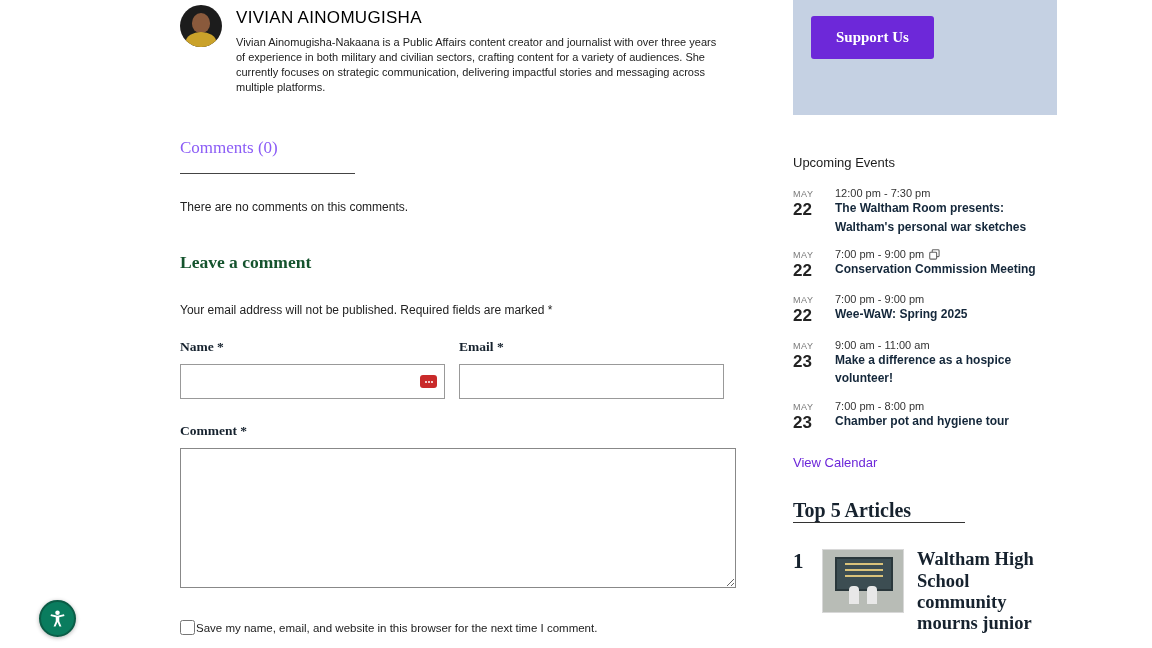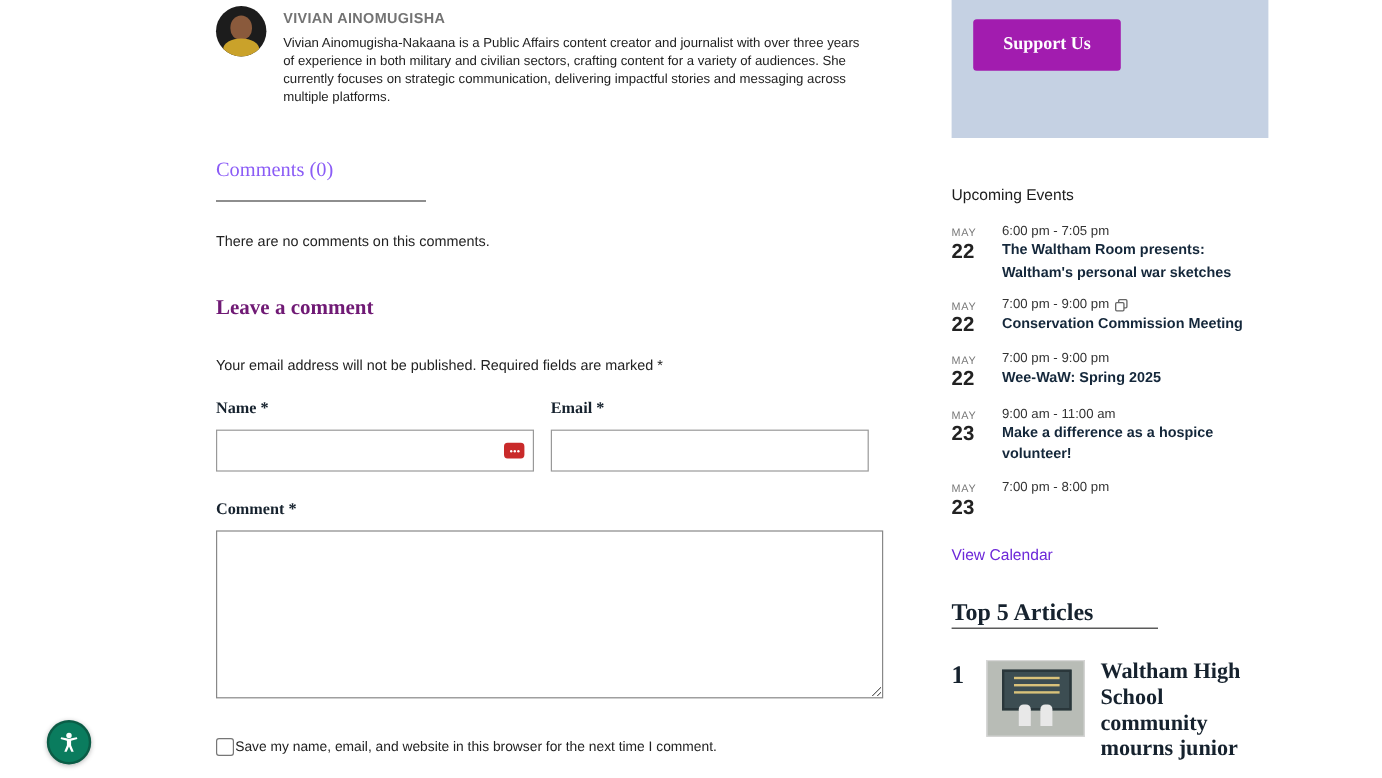--- a/index.html
+++ b/index.html
@@ -8,28 +8,28 @@
   .serif { font-family:"Liberation Serif", serif; }
 
   
   .content { position:absolute; left:180px; top:0; width:556px; }
 
   .author { display:flex; gap:14px; padding-top:5px; }
   .avatar { width:42px; height:42px; border-radius:50%; background:#1c1c1c; position:relative; overflow:hidden; flex-shrink:0; }
   .avatar .face { position:absolute; left:12px; top:8px; width:18px; height:20px; border-radius:50% 50% 45% 45%; background:#8a5a3c; }
   .avatar .body { position:absolute; left:6px; top:27px; width:30px; height:18px; border-radius:50% 50% 0 0; background:#caa22a; }
   .author-info { padding-top:3px; }
-  .author-name { font-weight:bold; font-size:12px; letter-spacing:.3px; color:#737373; }
+  .author-name { font-weight:normal; font-size:17px; letter-spacing:.3px; color:#000000; }
   .author-bio { margin-top:7px; font-size:11px; line-height:1.35; color:#222; width:482px; }
 
   .comments-h { margin-top:44px; font-size:17px; font-weight:normal; color:#8b5cf6;
     width:175px; border-bottom:1px solid #444; padding-bottom:15px; }
   .no-comments { margin-top:26px; font-size:12px; color:#222; }
 
-  .leave-h { margin-top:38px; font-size:17.5px; font-weight:bold; color:#701a75; }
+  .leave-h { margin-top:38px; font-size:17.5px; font-weight:bold; color:#14532d; }
   .form-note { margin-top:30px; font-size:12px; color:#222; }
 
   .fields-row { margin-top:20px; display:flex; gap:14px; }
   .field { width:265px; }
   .field-label { font-family:"Liberation Serif", serif; font-weight:bold; font-size:13.5px; color:#16222e; }
   .input-wrap { position:relative; margin-top:9px; }
   .text-input { width:100%; height:35px; border:1px solid #999; background:#fff; font-size:13px; padding:0 28px 0 8px; outline:none; }
   .autofill-badge { position:absolute; right:8px; top:11px; width:17px; height:13px; border-radius:3px;
     background:#c92a2a; display:flex; align-items:center; justify-content:center; gap:1px; }
   .autofill-badge i { width:2px; height:2px; border-radius:50%; background:#fff; }
@@ -40,21 +40,21 @@
 
   .save-row { margin-top:28px; display:flex; align-items:center; gap:1px; }
   .save-row input { width:15px; height:15px; accent-color:#555; }
   .save-label { font-size:11.5px; color:#222; }
 
   
   .sidebar { position:absolute; left:793px; top:0; width:264px; }
 
   .support-box { position:relative; margin-top:-58px; height:173px; background:#c5d1e3; padding:58px 18px 0 18px; }
   .support-text { font-size:12.5px; color:#161616; text-align:center; margin-top:2px; }
-  .support-btn { display:inline-block; margin-top:16px; background:#a21caf; color:#fff; border:none; cursor:pointer;
+  .support-btn { display:inline-block; margin-top:16px; background:#6d28d9; color:#fff; border:none; cursor:pointer;
     font-family:"Liberation Serif", serif; font-weight:bold; font-size:15px; padding:13px 25px; border-radius:3px; }
 
   .events-h { margin-top:40px; font-size:13px; color:#1c1c1c; }
   .events-list { margin-top:17px; }
   .event { display:grid; grid-template-columns:42px 1fr; margin-bottom:12px; }
   .ev-month { font-size:9px; color:#7a7a7a; letter-spacing:.6px; align-self:end; }
   .ev-time { font-size:11px; color:#333; display:flex; align-items:center; gap:5px; }
   .ev-day { font-size:17px; font-weight:bold; color:#222; line-height:1.25; }
   .ev-title { font-size:12px; font-weight:bold; color:#14273a; line-height:1.55; }
   .recur-icon { width:11px; height:11px; display:inline-block; }
@@ -137,21 +137,21 @@
     <button class="support-btn">Support Us</button>
   </div>
 
   <div class="events-h">Upcoming Events</div>
 
   <div class="events-list">
 
     <div class="event">
       <span class="ev-month">MAY</span>
       <span class="ev-time">
-          <span>6:00 pm - 7:05 pm</span>
+          <span>12:00 pm - 7:30 pm</span>
         </span>
       <span class="ev-day">22</span>
       <span class="ev-title">The Waltham Room presents: Waltham's personal war sketches</span>
     </div>
 
     <div class="event">
       <span class="ev-month">MAY</span>
       <span class="ev-time">
         <span>7:00 pm - 9:00 pm</span>
         <svg class="recur-icon" viewBox="0 0 12 12">
@@ -180,20 +180,21 @@
       <span class="ev-day">23</span>
       <span class="ev-title">Make a difference as a hospice volunteer!</span>
     </div>
 
     <div class="event">
       <span class="ev-month">MAY</span>
       <span class="ev-time">
           <span>7:00 pm - 8:00 pm</span>
         </span>
       <span class="ev-day">23</span>
+      <span class="ev-title">Chamber pot and hygiene tour</span>
     </div>
   </div>
 
   <span class="view-cal">View Calendar</span>
 
   <h2 class="top-h serif">Top 5 Articles</h2>
 
   <div class="article-row">
     <span class="article-rank">1</span>
     <div class="thumb">

